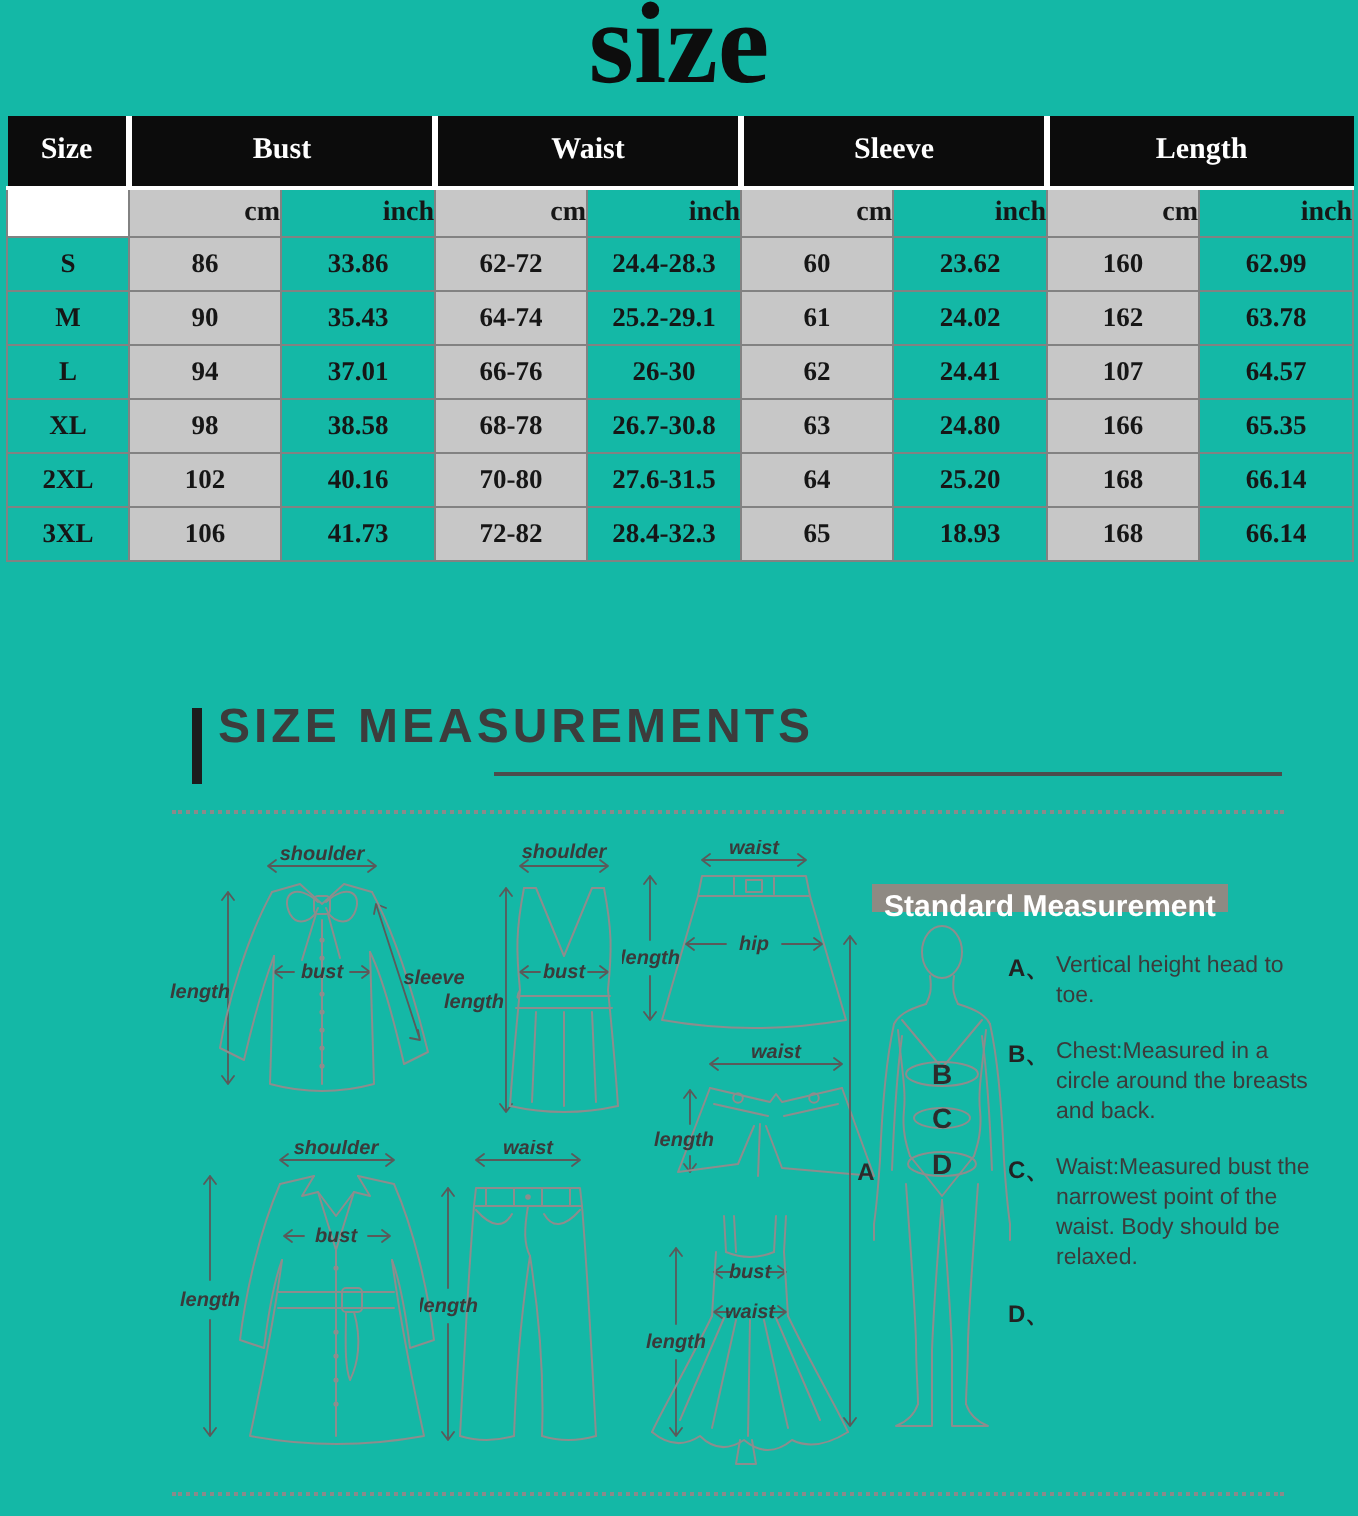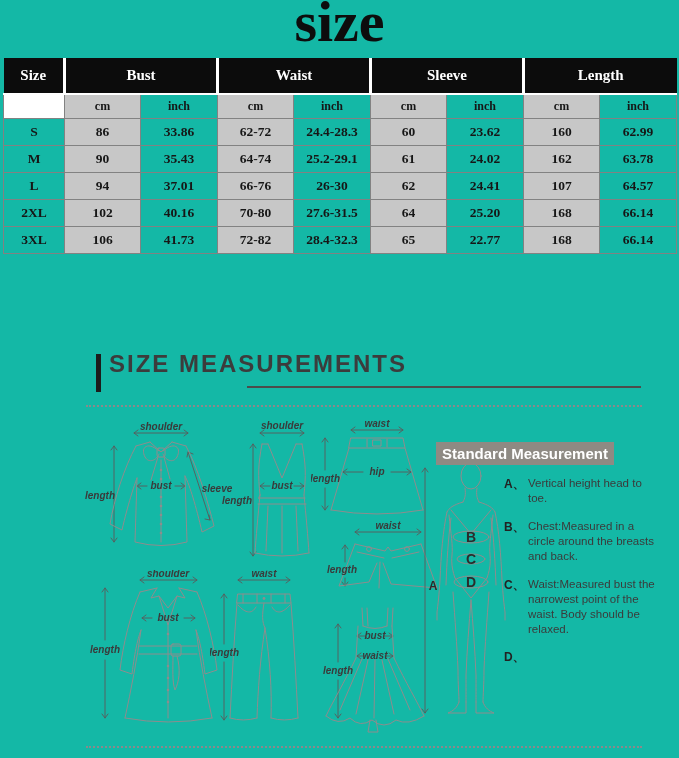--- a/index.html
+++ b/index.html
@@ -11,37 +11,37 @@
          font-size:58px;line-height:64px;font-weight:bold;color:#0d0d0d;}
 
   
   table.size-table{position:absolute;left:3px;top:58px;width:673px;
                    border-collapse:collapse;table-layout:fixed;}
   .size-table th,.size-table td{padding:0;text-align:center;vertical-align:middle;
                    font-weight:bold;color:#161616;}
   .size-table .g{background:#0c0c0c;color:#fff;font-size:15px;height:35px;
                  border-right:3px solid #fff;border-bottom:2px solid #fff;}
   .size-table .g.last{border-right:none;}
-  .size-table .unit-row td{height:23px;font-size:12px;border:1px solid #828282;}
+  .size-table .unit-row td{height:23px;font-size:14px;border:1px solid #828282;text-align:right;}
   .size-table tbody td{height:26px;font-size:13.5px;border:1px solid #828282;}
   .size-table .cm{background:#c7c7c7;}
   .size-table .blank{background:#fff;}
 
   
   .sec-bar{position:absolute;left:96px;top:354px;width:5px;height:38px;background:#1c1c1c;}
   .sec-title{position:absolute;left:109px;top:350px;font-family:"Liberation Sans",sans-serif;
              font-size:24px;letter-spacing:2px;color:#3c3c3c;font-weight:bold;}
   .sec-sub{position:absolute;left:111px;top:378px;font-size:11px;font-weight:bold;
            letter-spacing:1.3px;color:#3a3a3a;}
   .sec-line{position:absolute;left:247px;top:386px;width:394px;border-top:2px solid #4c4c4c;}
   .dotted{position:absolute;left:86px;width:556px;border-top:2px dotted #8a8a8a;}
   #dot-top{top:405px;} #dot-bottom{top:746px;}
 
   
-  .std-head{position:absolute;left:436px;top:442px;width:178px;height:23px;line-height:23px;
+  .std-head{position:absolute;left:436px;top:442px;width:178px;height:14px;line-height:23px;
             text-align:center;background:#8e8a83;color:#fff;
             font-family:"Liberation Sans",sans-serif;font-weight:bold;font-size:15px;}
   .std-items{position:absolute;left:504px;top:476px;width:154px;
              font-family:"Liberation Sans",sans-serif;}
   .sm-item{display:flex;margin-bottom:13px;}
   .sm-key{font-weight:bold;font-size:12px;color:#222;width:24px;flex:none;}
   .sm-text{font-size:11.5px;line-height:1.3;color:#3b3b3b;}
 
   
   svg.fig{position:absolute;}
@@ -121,38 +121,49 @@
         <td class="cm">94</td>
         <td>37.01</td>
         <td class="cm">66-76</td>
         <td>26-30</td>
         <td class="cm">62</td>
         <td>24.41</td>
         <td class="cm">107</td>
         <td>64.57</td>
       </tr>
       <tr>
+        <td>XL</td>
+        <td class="cm">98</td>
+        <td>38.58</td>
+        <td class="cm">68-78</td>
+        <td>26.7-30.8</td>
+        <td class="cm">63</td>
+        <td>24.80</td>
+        <td class="cm">166</td>
+        <td>65.35</td>
+      </tr>
+      <tr>
         <td>2XL</td>
         <td class="cm">102</td>
         <td>40.16</td>
         <td class="cm">70-80</td>
         <td>27.6-31.5</td>
         <td class="cm">64</td>
         <td>25.20</td>
         <td class="cm">168</td>
         <td>66.14</td>
       </tr>
       <tr>
         <td>3XL</td>
         <td class="cm">106</td>
         <td>41.73</td>
         <td class="cm">72-82</td>
         <td>28.4-32.3</td>
         <td class="cm">65</td>
-        <td>22.77</td>
+        <td>18.93</td>
         <td class="cm">168</td>
         <td>66.14</td>
       </tr>
     </tbody>
   </table>
 
   <div class="sec-bar"></div>
   <div class="sec-title">SIZE MEASUREMENTS</div>
   <div class="sec-line"></div>
   <div class="dotted" id="dot-top"></div>

